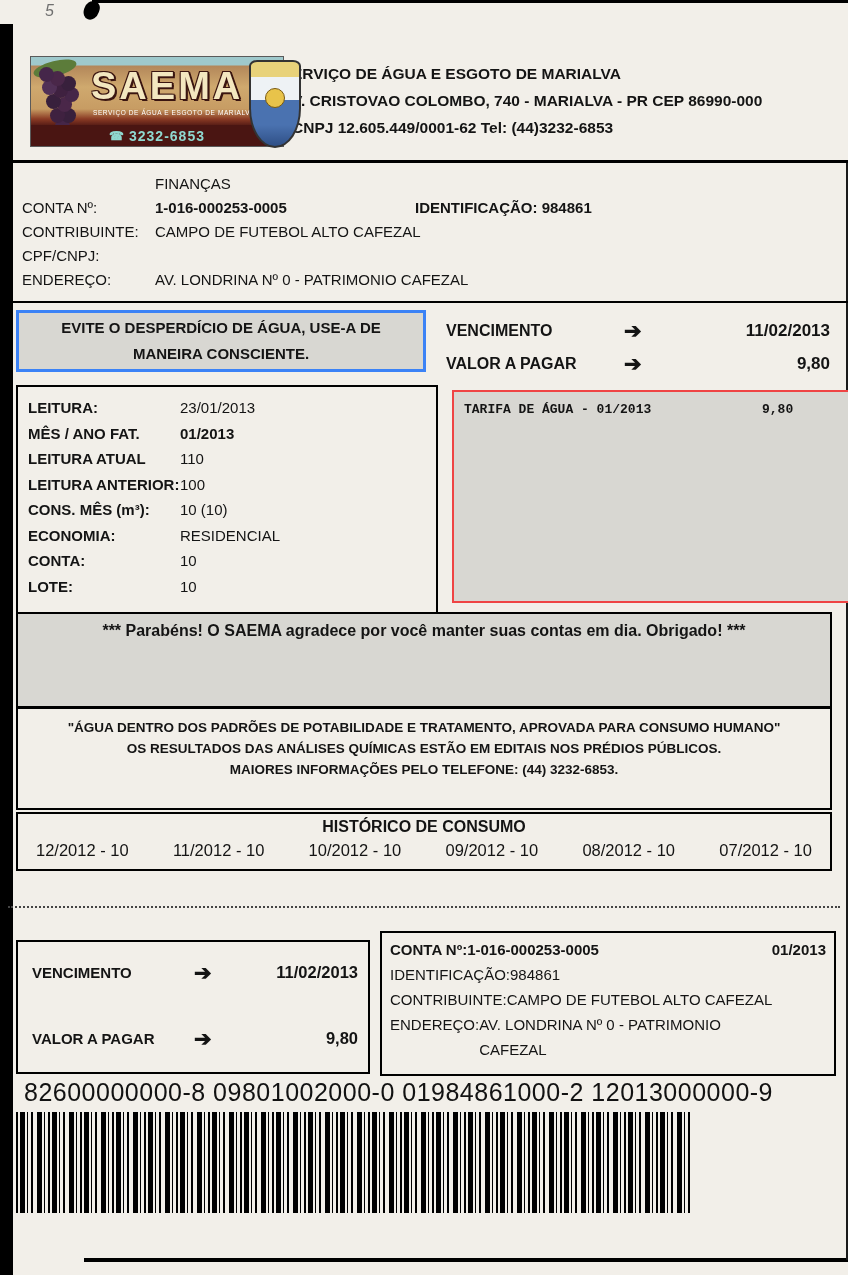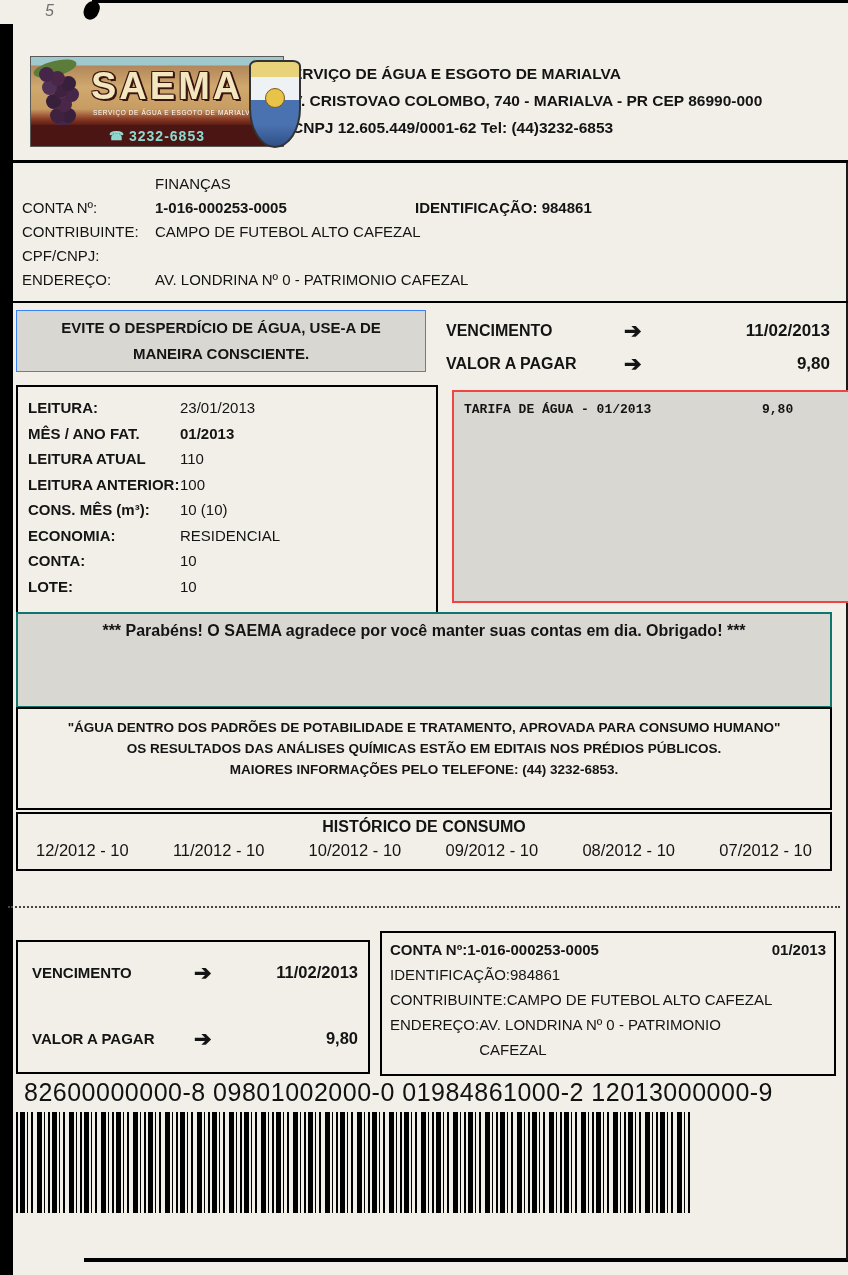--- a/index.html
+++ b/index.html
@@ -59,21 +59,21 @@
   
   .account { position:absolute; left:22px; top:172px; width:810px; font-size:15px; line-height:24px; }
   .dept { margin-left:133px; }
   .acc-row { position:relative; display:flex; }
   .acc-label { display:inline-block; width:133px; flex:0 0 133px; }
   .ident { position:absolute; left:393px; top:0; font-weight:bold; }
   .b { font-weight:bold; }
 
   
   .notice { position:absolute; left:16px; top:310px; width:410px; height:62px;
-            background: var(--box_gray, #d8d7d2); border:1px solid #3b82f6;
+            background: var(--box_gray, #d8d7d2); border:3px solid #3b82f6;
             display:flex; align-items:center; justify-content:center; text-align:center;
             font-weight:bold; font-size:15px; line-height:26px; padding:0 14px; box-sizing:border-box; }
   .pay-top { position:absolute; left:446px; top:314px; width:384px; }
   .pay-row { display:flex; align-items:center; height:33px; }
   .pay-label { font-weight:bold; font-size:16px; width:178px; flex:0 0 178px; }
   .arrow { font-size:21px; font-weight:bold; line-height:1; }
   .pay-value { margin-left:auto; font-weight:bold; font-size:17px; }
 
   
   .readings { position:absolute; left:16px; top:385px; width:408px; height:214px;
@@ -85,21 +85,21 @@
 
   
   .tariff { position:absolute; left:452px; top:390px; width:396px; height:209px;
             border:2px solid #ef4444; background: var(--box_gray, #d8d7d2);
             font-family:"Liberation Mono", monospace; font-size:13px; font-weight:bold;text-align:center; }
   .tariff-desc { position:absolute; left:10px; top:10px; }
   .tariff-val  { position:absolute; left:308px; top:10px; }
 
   
   .message { position:absolute; left:16px; top:612px; width:812px; height:84px;
-             border:2px solid #0f766e; background: var(--box_gray, #d8d7d2);
+             border:2px solid #000000; background: var(--box_gray, #d8d7d2);
              text-align:center; font-weight:bold; font-size:16px; padding-top:8px;
              box-sizing:content-box; }
 
   
   .quality { position:absolute; left:16px; top:707px; width:812px; height:91px;
              border:2px solid #000; text-align:center; font-weight:bold; font-size:13.5px;
              line-height:21px; padding-top:8px; box-sizing:content-box; }
 
   
   .history { position:absolute; left:16px; top:812px; width:812px; height:55px; border:2px solid #000; }

